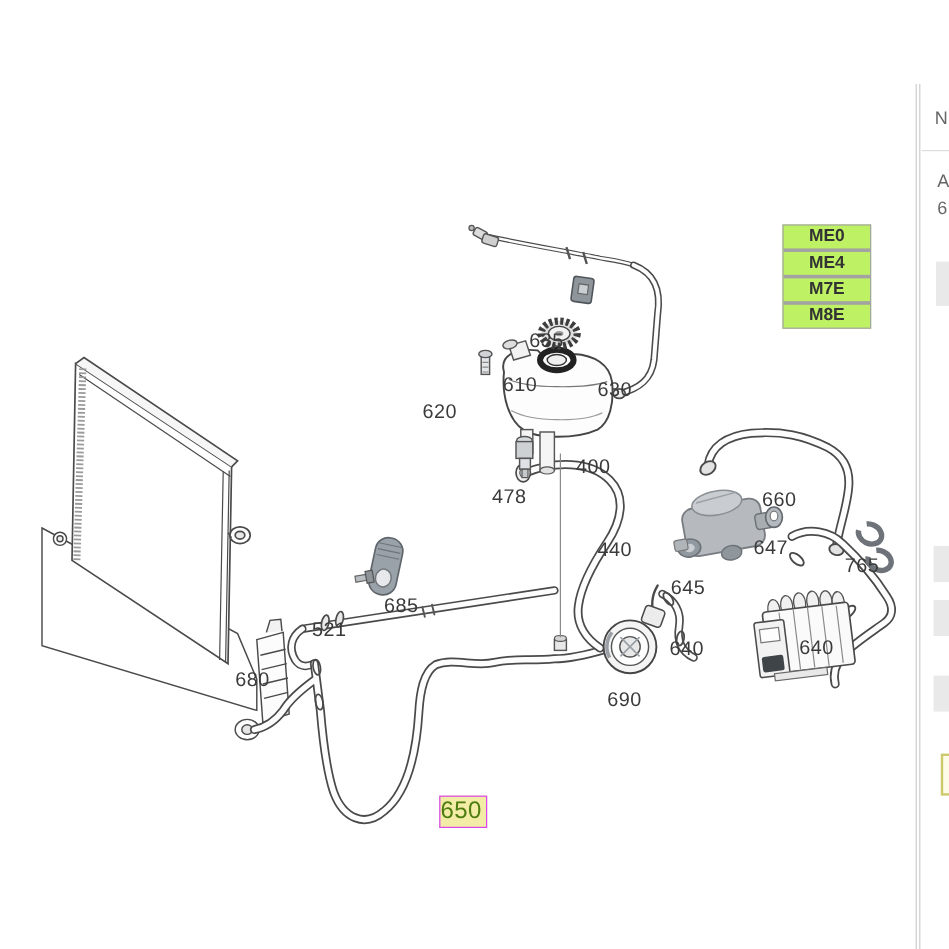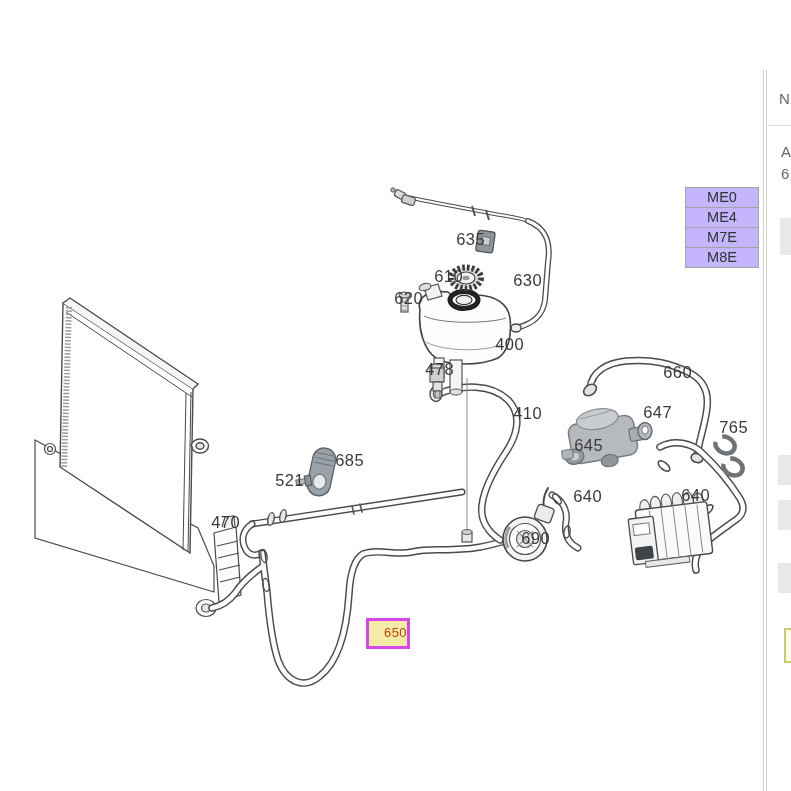--- a/index.html
+++ b/index.html
@@ -1,25 +1,25 @@
 <!DOCTYPE html>
 <html><head>
 <meta charset="utf-8">
 <style>
   html,body{margin:0;padding:0;background:#fff;}
   #stage{position:relative;width:791px;height:791px;background:#fff;overflow:hidden;
          font-family:"Liberation Sans",sans-serif;}
   #art{position:absolute;left:0;top:0;}
-  .part-label{position:absolute;width:44px;height:18px;text-align:right;
-      font-size:16.5px;line-height:18px;color:#3a3a3a;letter-spacing:.4px;cursor:pointer;}
-  .part-label.highlight{width:38px;height:25px;background:#f3eca7;border:3px solid #d946ef;
-      color:#c2410c;line-height:24px;font-size:13px;}
-  .codes-table{position:absolute;left:685px;top:187px;width:72px;background:#c4b5fd;
-      border:1px solid #a3a3a3;}
-  .code-row{height:19px;border-top:1px solid #a3a3a3;font-size:14.5px;line-height:19px;
+  .part-label{position:absolute;width:44px;height:18px;text-align:left;
+      font-size:16.5px;line-height:18px;color:#3a3a3a;letter-spacing:.4px;cursor:pointer;margin-top:45px;}
+  .part-label.highlight{width:38px;height:25px;background:#f3eca7;border:1px solid #d946ef;
+      color:#4d7c0f;line-height:24px;font-size:20px;}
+  .codes-table{position:absolute;left:652px;top:187px;width:72px;background:#bef264;
+      border:1px solid #a3a3a3;font-weight:bold;}
+  .code-row{height:19px;border-top:3px solid #a3a3a3;font-size:14.5px;line-height:19px;
       text-align:center;color:#333;cursor:pointer;}
   .code-row:first-child{border-top:none;}
   .vdiv{position:absolute;width:1px;background:#ccc;}
   .rp-hr{position:absolute;height:1px;background:#ddd;}
   .rp-frag{position:absolute;color:#666;font-size:15px;line-height:18px;white-space:nowrap;}
   .rp-box{position:absolute;background:#e9e9e9;}
   .rp-box-hl{position:absolute;background:#fdfce9;border:2px solid #cdc96e;}
 </style>
 </head>
 <body>
@@ -224,32 +224,32 @@
       <path d="M652 508 L652 556 M664 507 L664 557 M676 507 L676 557 M688 507 L688 557 M700 508 L700 556" stroke="#8a8a8a" stroke-width="1"></path>
       <rect x="630" y="514" width="25" height="46" rx="2" fill="#f2f2f2" stroke="#4a4a4a" stroke-width="1.3"></rect>
       <rect x="634" y="520" width="16" height="11" fill="#fdfdfd" stroke="#777" stroke-width="1"></rect>
       <rect x="633" y="543" width="18" height="13" rx="2" fill="#3f4448"></rect>
       <rect x="642" y="558" width="44" height="6" fill="#e8e8e8" stroke="#666" stroke-width="1"></rect>
     </g>
   </svg>
 
   <div class="part-label" style="left:480px;top:335px">400</div>
   <div class="part-label" style="left:419px;top:267px">610</div>
-  <div class="part-label" style="left:379px;top:289px">620</div>
+  <div class="part-label" style="left:352px;top:289px">620</div>
   <div class="part-label" style="left:498px;top:271px">630</div>
   <div class="part-label" style="left:441px;top:230px">635</div>
   <div class="part-label" style="left:558px;top:487px">640</div>
   <div class="part-label" style="left:666px;top:486px">640</div>
   <div class="part-label" style="left:559px;top:436px">645</div>
   <div class="part-label" style="left:628px;top:403px">647</div>
   <div class="part-label highlight" style="left:366px;top:618px">650</div>
-  <div class="part-label" style="left:648px;top:363px">660</div>
-  <div class="part-label" style="left:498px;top:404px">410</div>
+  <div class="part-label" style="left:635px;top:363px">660</div>
+  <div class="part-label" style="left:498px;top:404px">440</div>
   <div class="part-label" style="left:410px;top:360px">478</div>
-  <div class="part-label" style="left:196px;top:513px">470</div>
+  <div class="part-label" style="left:196px;top:513px">680</div>
   <div class="part-label" style="left:320px;top:451px">685</div>
   <div class="part-label" style="left:260px;top:471px">521</div>
   <div class="part-label" style="left:704px;top:418px">765</div>
   <div class="part-label" style="left:506px;top:529px">690</div>
 
   <div class="codes-table">
     <div class="code-row">ME0</div>
     <div class="code-row">ME4</div>
     <div class="code-row">M7E</div>
     <div class="code-row">M8E</div>

